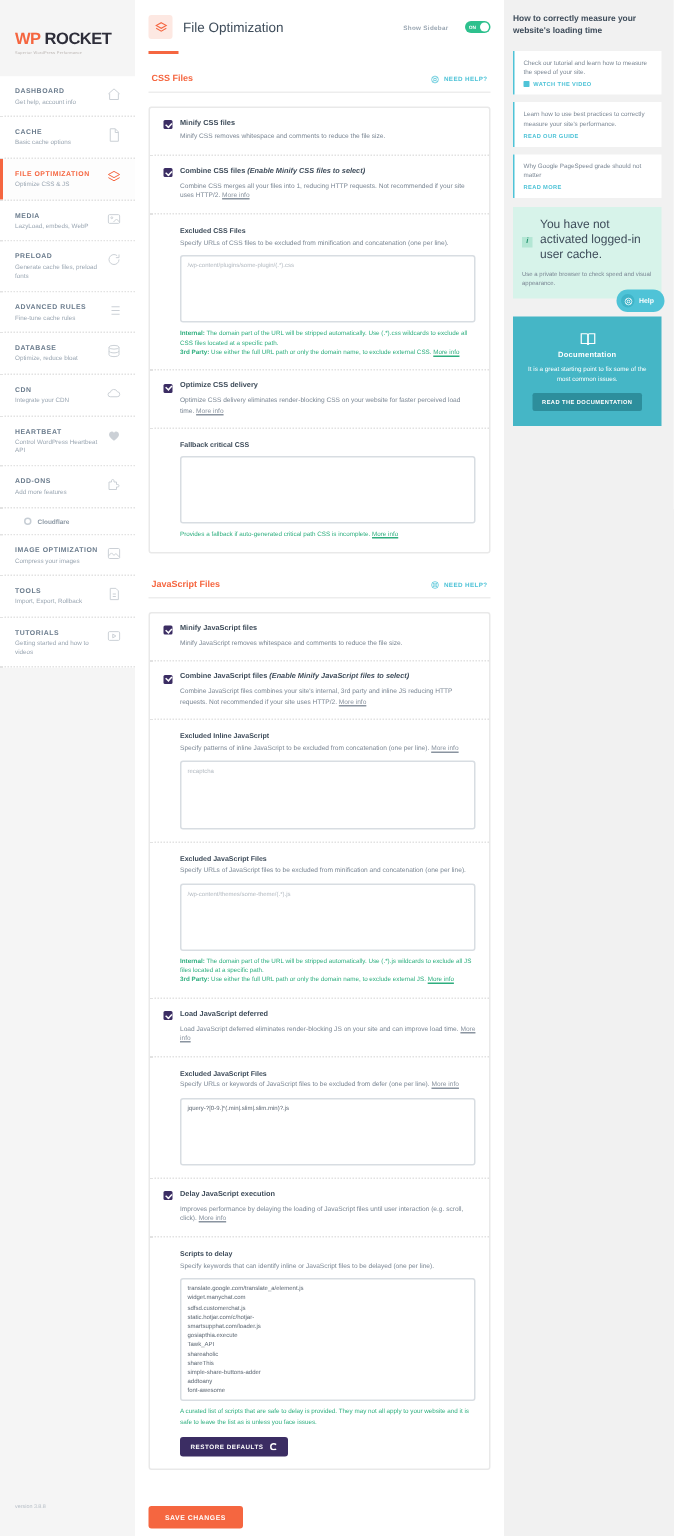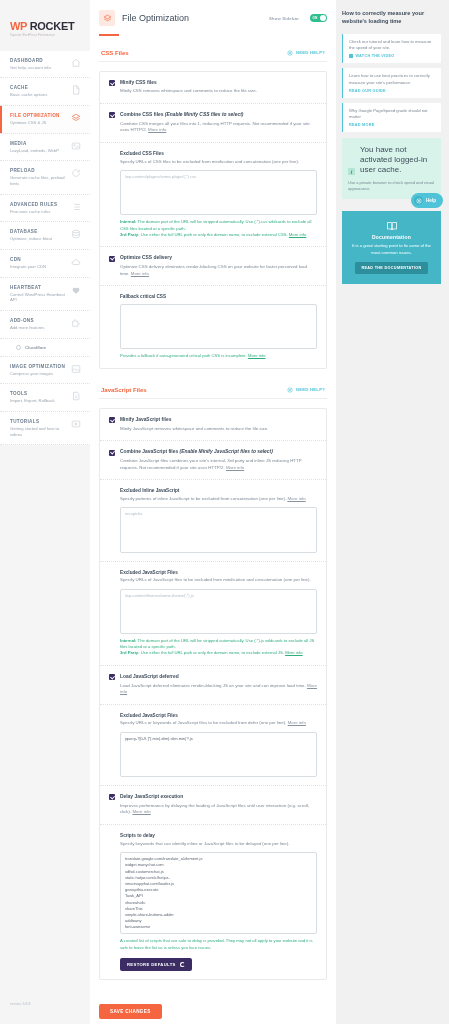--- a/index.html
+++ b/index.html
@@ -141,21 +141,21 @@
     background: #fff; border-left: 1.6px solid #4fc3d7;
     padding: 5px 5px 5px 6px; margin-bottom: 5px;
   }
   .rb-card p { font-size: 4.2px; color: #7b8794; line-height: 1.5; }
   .rb-link { display: flex; align-items: center; gap: 2.5px; font-size: 3.8px; font-weight: bold; color: #4fc3d7; letter-spacing: .25px; margin-top: 3px; }
   .rb-link .play { width: 4px; height: 4px; background: #4fc3d7; border-radius: .5px; }
 
   .notice {
     background: #d7f3ea; padding: 7px 6px; margin-top: 6px; position: relative;
   }
-  .notice-head { display: flex; gap: 5px; align-items: flex-end; }
+  .notice-head { display: flex; gap: 5px; align-items: center; }
   .notice-i {
     width: 7px; height: 7px; background: #b3e6d4; color: #1f8f6b;
     display: flex; align-items: center; justify-content: center;
     font-size: 5px; font-style: italic; font-weight: bold; flex-shrink: 0; margin-top: 2px;
   }
   .notice-title { font-size: 8px; color: #3e4c5a; line-height: 1.25; }
   .notice-desc { font-size: 4px; color: #7b8794; line-height: 1.5; margin-top: 5px; }
 
   .help-fab {
     position: absolute; right: -2px; bottom: -9px;

